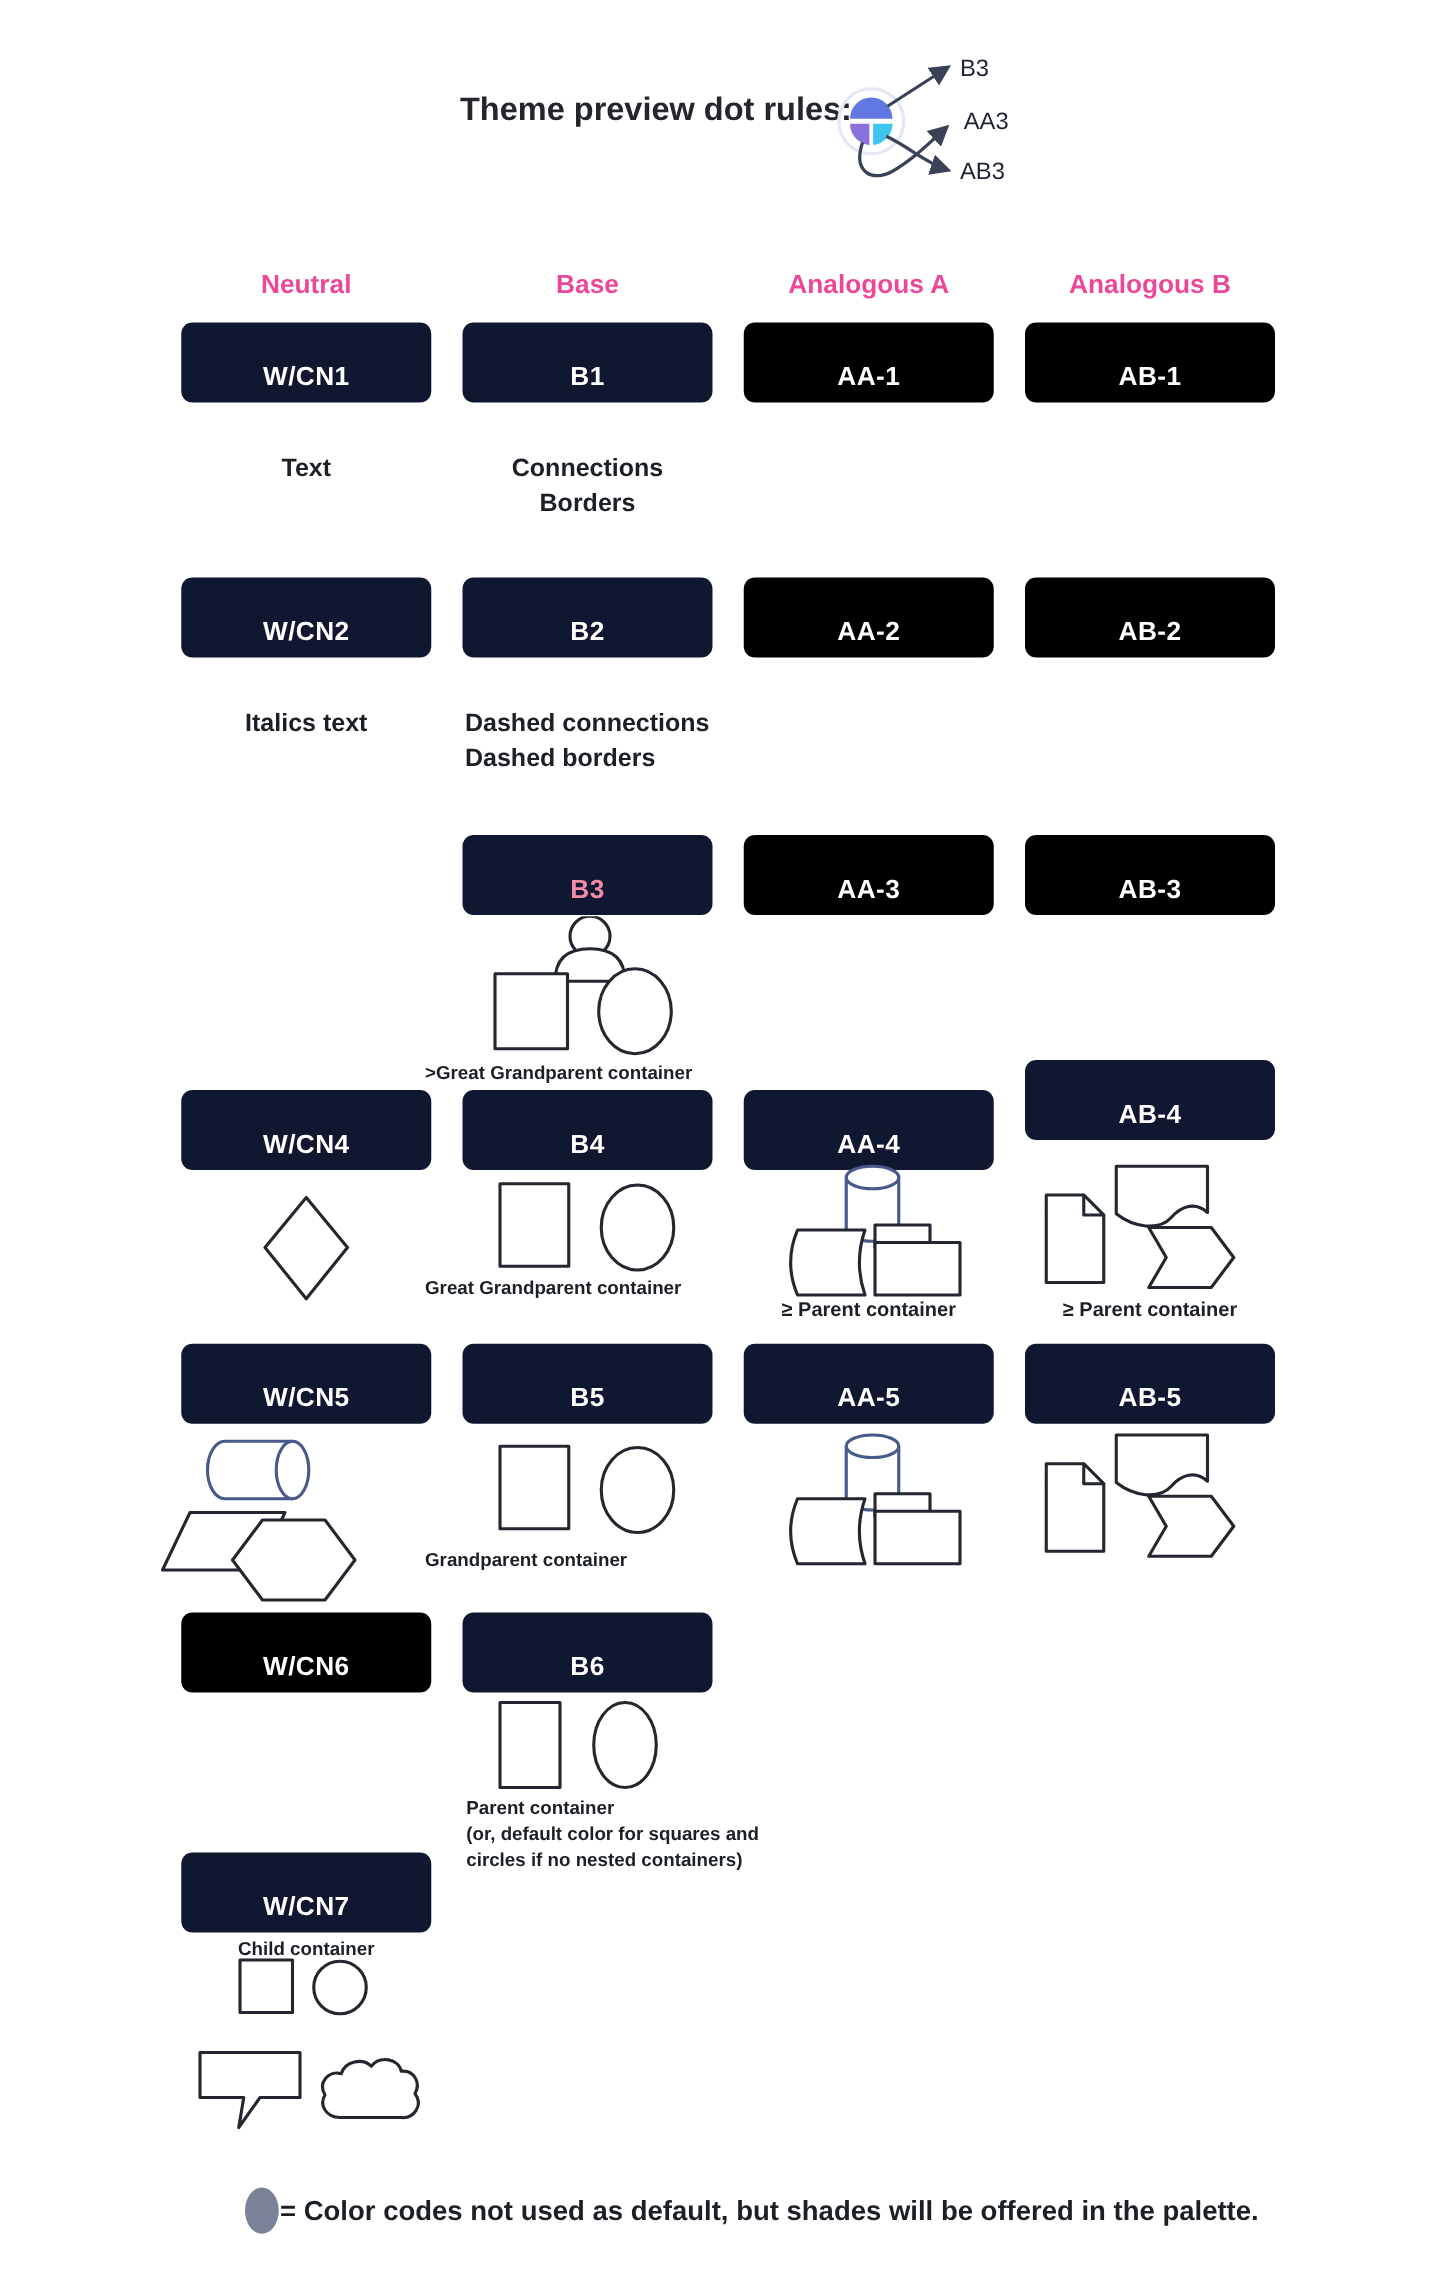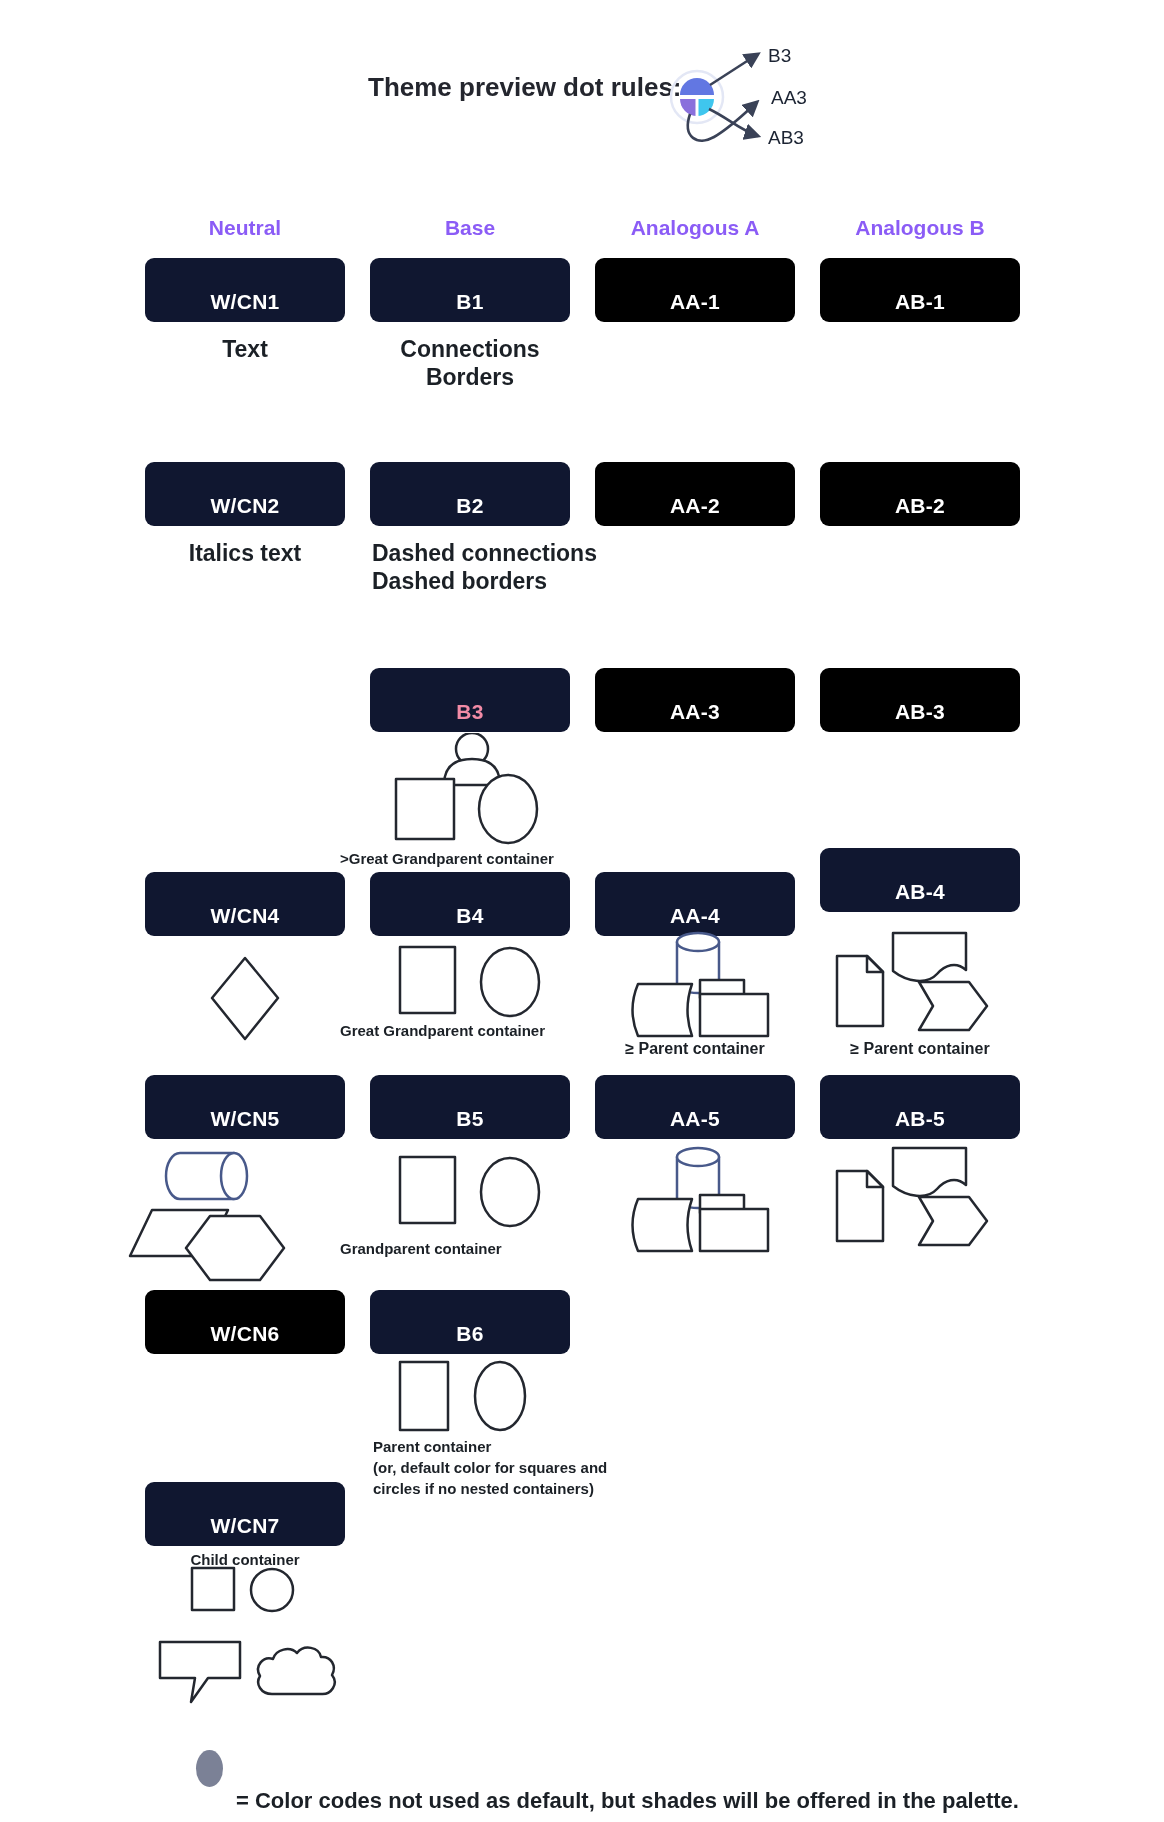--- a/index.html
+++ b/index.html
@@ -1,39 +1,39 @@
 <!DOCTYPE html>
 <html><head>
 <meta charset="utf-8">
 <style>
   html,body{margin:0;padding:0;background:#ffffff;}
   .canvas{position:relative;width:1164px;height:1822px;background:#ffffff;overflow:hidden;
           font-family:"Liberation Sans", sans-serif;color:#1b2026;}
   .abs{position:absolute;}
   .title{position:absolute;left:368px;top:72px;font-size:26px;font-weight:600;color:#24262e;}
   .dot-label{position:absolute;font-size:19px;color:#1c2433;font-weight:400;}
-  .col-header{position:absolute;width:200px;text-align:center;font-size:21px;font-weight:bold;color:#8b5cf6;}
+  .col-header{position:absolute;width:200px;text-align:center;font-size:21px;font-weight:bold;color:#ec4899;}
   .swatch{position:absolute;width:200px;height:64px;border-radius:9px;display:flex;align-items:center;
           justify-content:center;}
   .swatch.dark{background:#101730;}
   .swatch.gray{background:#000000;}
   .swatch-label{color:#ffffff;font-weight:bold;font-size:21px;letter-spacing:.3px;margin-top:24px;}
   .swatch-label.pink{color:#f28ba6;}
   .cap{position:absolute;font-weight:bold;color:#1b2026;}
-  .cap.big{font-size:23px;}
+  .cap.big{font-size:20px;margin-top:28px;}
   .cap.mid{font-size:16px;}
   .cap.small{font-size:15px;}
   .cap.center{width:200px;text-align:center;}
   .cap.centerwide{width:260px;text-align:left;}
   .shape{stroke:#23272f;stroke-width:2.5;fill:#ffffff;stroke-linejoin:round;}
   .shape.blue{stroke:#48598a;}
   .arrow{stroke:#3a4257;stroke-width:2.6;fill:none;}
   .ring{fill:none;stroke:#e3e7f5;stroke-width:2.5;}
   .footer-dot{position:absolute;left:196px;top:1750px;width:27px;height:37px;border-radius:50%;background:#7b8196;}
-  .footer-text{position:absolute;left:236px;top:1756px;font-size:22px;font-weight:bold;color:#1b2026;margin-top:32px;}
+  .footer-text{position:absolute;left:224px;top:1756px;font-size:22px;font-weight:bold;color:#1b2026;}
 </style>
 </head>
 <body>
 
 <div class="canvas">
 
   <div class="title">Theme preview dot rules:</div>
 
   <svg class="abs" style="left:630px;top:25px" width="200" height="135" viewBox="0 0 200 135">
     <defs>

